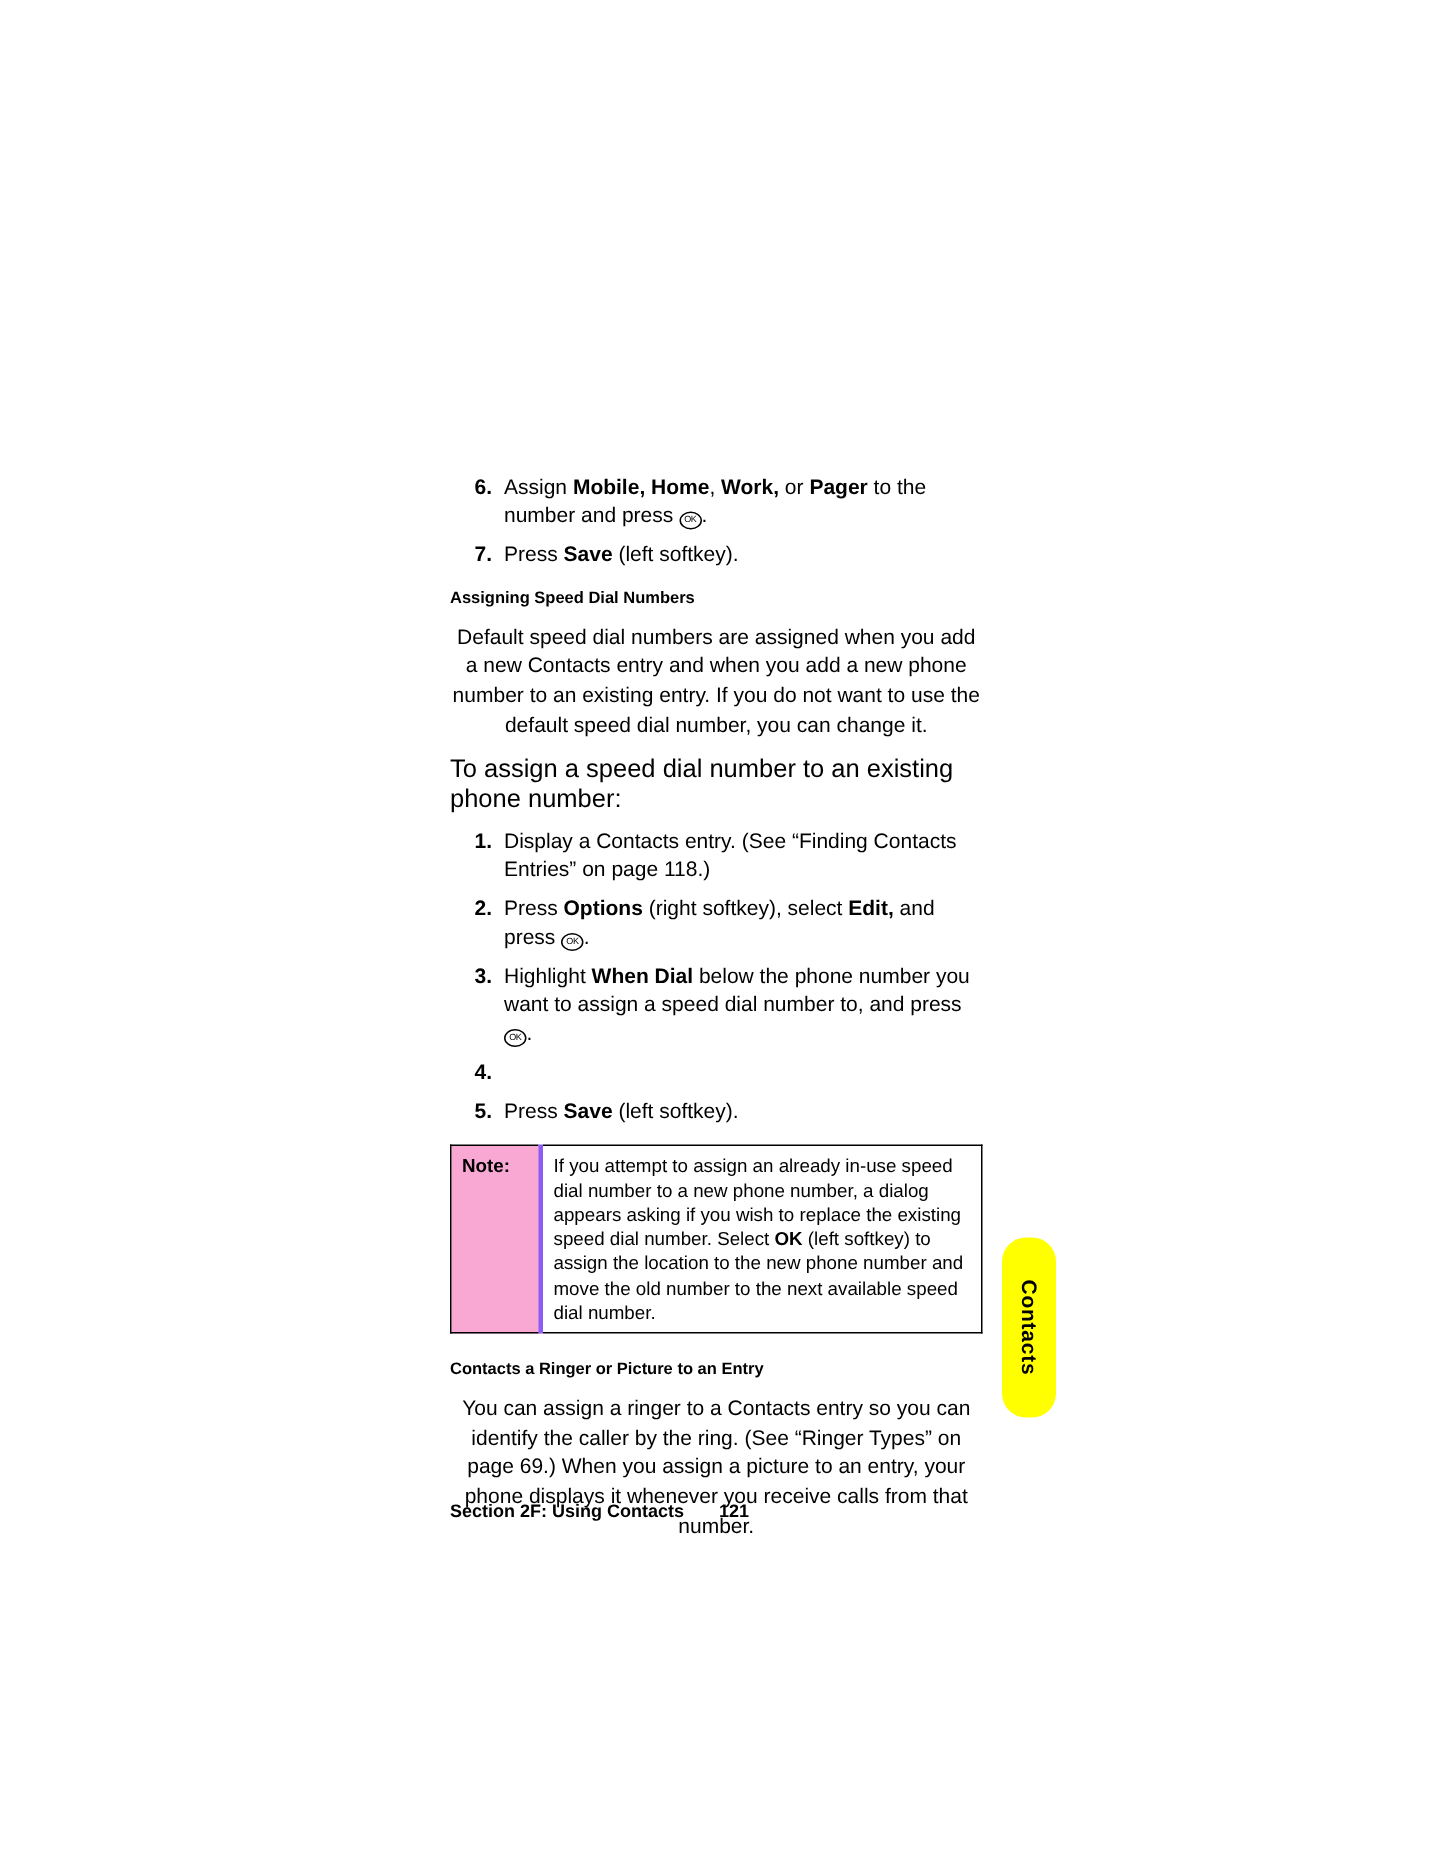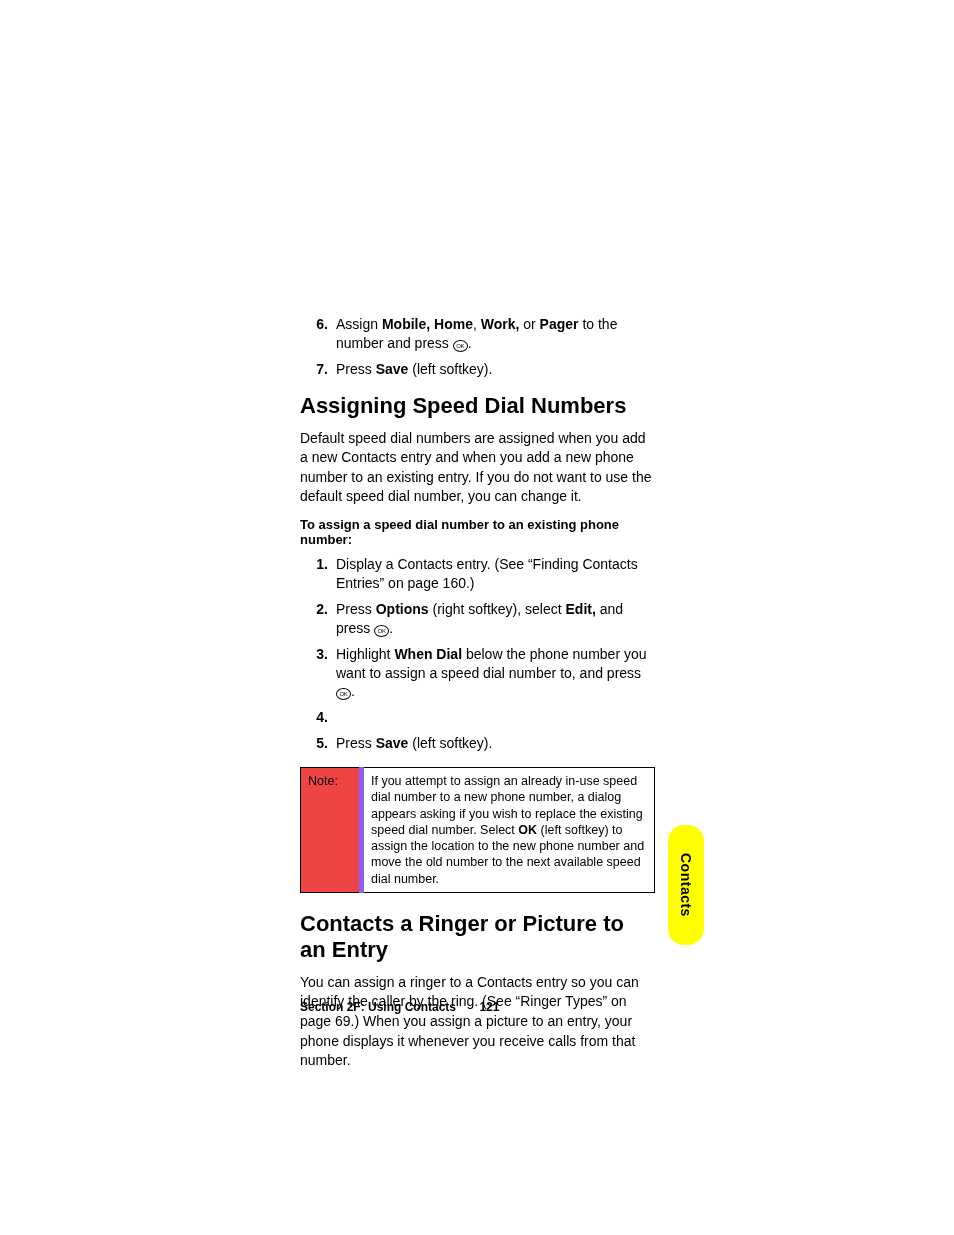--- a/index.html
+++ b/index.html
@@ -45,50 +45,51 @@
     border-radius: 50%;
     width: 13px;
     height: 10px;
     font-size: 6px;
     line-height: 10px;
     text-align: center;
     vertical-align: 0px;
     letter-spacing: -0.3px;
   }
   h2.section {
-    font-size: 22px;
+    font-size: 11px;
     font-weight: 700;
     margin: 14px 0 10px 0;
   }
   p.body {
     font-size: 14px;
     line-height: 1.4;
     margin: 0 0 10px 0;
+    text-align: center;
   }
   p.lead {
-    font-size: 13px;
-    font-weight: 700;
+    font-size: 17px;
+    font-weight: 400;
     margin: 10px 0 8px 0;
   }
   .note-table {
     border: 1px solid #000;
     border-collapse: collapse;
     width: 100%;
     margin: 8px 0 18px 0;
   }
   .note-table td {
     vertical-align: top;
     padding: 5px 7px;
     font-size: 12.5px;
     line-height: 1.3;
   }
   .note-table td.label {
-    background: #ef4444;
-    font-weight: 400;
-    border-right: 5px solid #8b5cf6;
+    background: #f9a8d4;
+    font-weight: 700;
+    border-right: 3px solid #8b5cf6;
     width: 44px;
   }
   .tab {
     position: absolute;
     left: 668px;
     top: 825px;
     width: 36px;
     height: 120px;
     background: #ffff00;
     border-radius: 16px;
@@ -134,21 +135,21 @@
       </li>
     </ol>
 
   <h2 class="section">Assigning Speed Dial Numbers</h2>
   <p class="body">Default speed dial numbers are assigned when you add a new Contacts entry and when you add a new phone number to an existing entry. If you do not want to use the default speed dial number, you can change it.</p>
   <p class="lead">To assign a speed dial number to an existing phone number:</p>
 
   <ol class="steps" id="steps-mid">
       <li>
         <span class="num">1.</span>
-        <span class="txt">Display a Contacts entry. (See “Finding Contacts Entries” on page 160.)</span>
+        <span class="txt">Display a Contacts entry. (See “Finding Contacts Entries” on page 118.)</span>
       </li>
       <li>
         <span class="num">2.</span>
         <span class="txt">Press <b>Options</b> (right softkey), select <b>Edit,</b> and press <span class="ok-icon">OK</span>.</span>
       </li>
       <li>
         <span class="num">3.</span>
         <span class="txt">Highlight <b>When Dial</b> below the phone number you want to assign a speed dial number to, and press <span class="ok-icon">OK</span>.</span>
       </li>
       <li>

